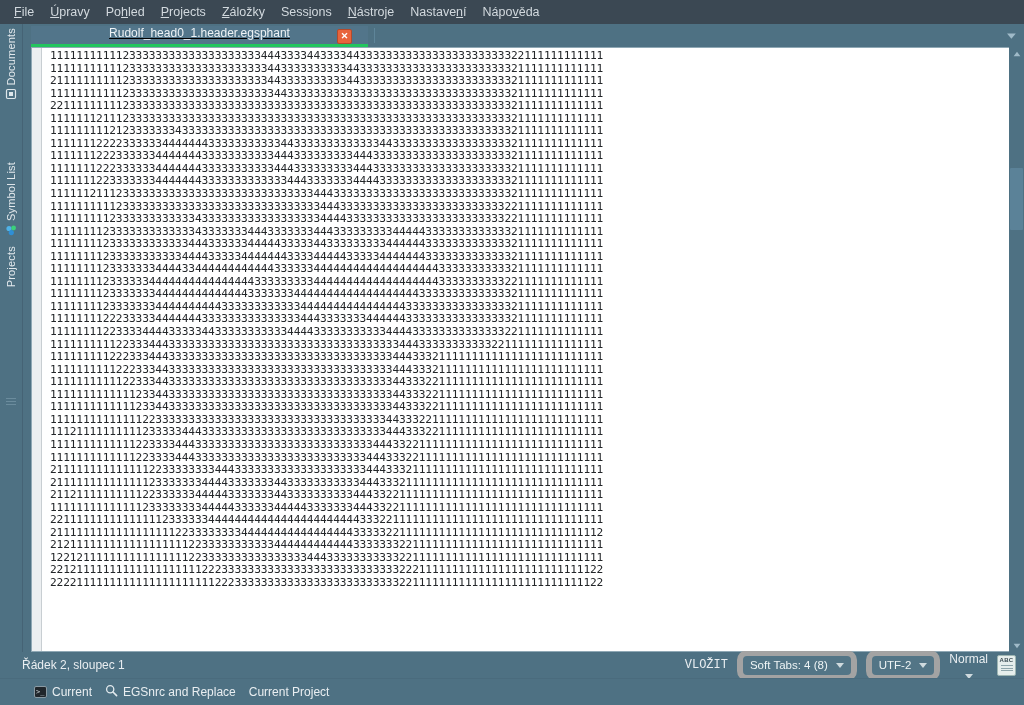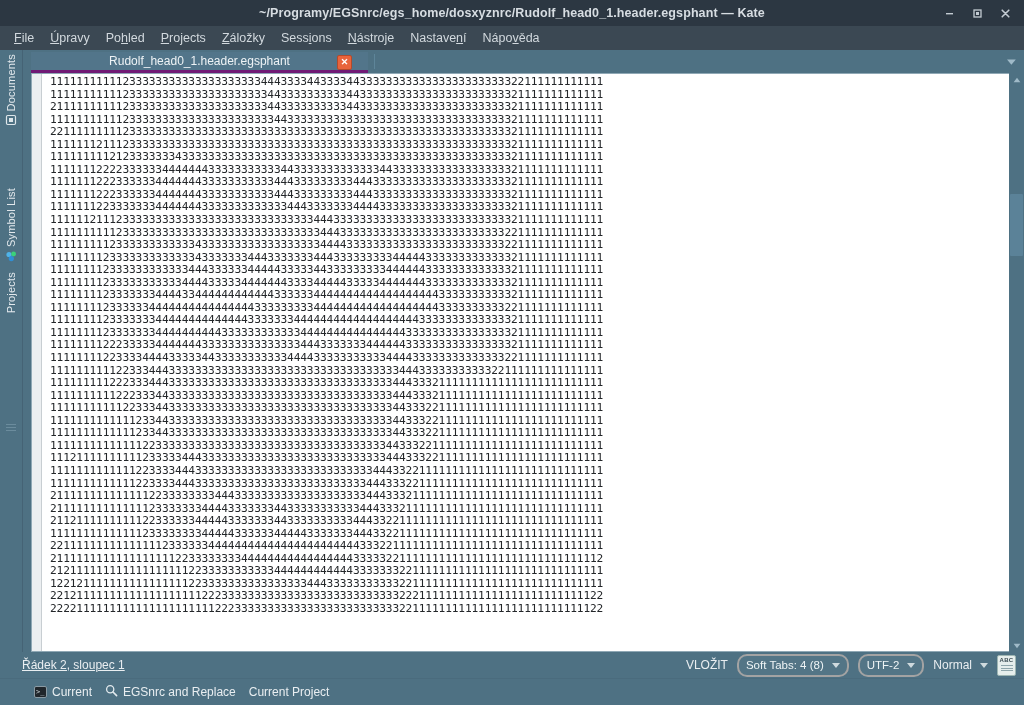--- a/index.html
+++ b/index.html
@@ -141,25 +141,26 @@
     align-items: flex-end;
     position: relative;
     flex: 0 0 23px;
     padding-left: 8px;
   }
   .tab {
     height: 21px;
     width: 337px;
     background: #52758a;
     display: flex;
-    align-items: center;
+    align-items: flex-start;
     justify-content: center;
     position: relative;
-    border-bottom: 3px solid #701a75;
+    border-bottom: 3px solid #22c55e;
     box-sizing: border-box;
+    text-decoration: underline;
   }
   .tab-title {
     color: #eef3f6;
     font-size: 12px;
     white-space: nowrap;
   }
   .tab-close {
     position: absolute;
     right: 16px;
     top: 3px;
@@ -274,53 +275,54 @@
     background: #4e7183;
     display: flex;
     align-items: center;
     flex: 0 0 26px;
     padding: 0 8px 0 22px;
     box-sizing: border-box;
   }
   .status-left {
     color: #e9eef1;
     font-size: 12px;
-    text-decoration: underline;
   }
   .status-right {
     margin-left: auto;
     display: flex;
     align-items: center;
     gap: 9px;
   }
   .status-text {
     color: #e9eef1;
     font-size: 12px;
     white-space: nowrap;
+    font-family: Liberation Mono, monospace;
   }
   .pill {
     display: flex;
     align-items: center;
     gap: 8px;
     height: 19px;
     padding: 0 7px;
-    border: 2px solid #a3a3a3;
+    border: 6px solid #a3a3a3;
     border-radius: 10px;
     color: #eef4f5;
     font-size: 11.5px;
     white-space: nowrap;
     background: rgba(255,255,255,0.03);
   }
   .plain-drop {
     display: flex;
     align-items: center;
     gap: 8px;
     color: #e9eef1;
     font-size: 12px;
     white-space: nowrap;
+    flex-direction: column;
   }
   .caret {
     width: 0; height: 0;
     border-left: 4.5px solid transparent;
     border-right: 4.5px solid transparent;
     border-top: 5px solid #cfdade;
   }
   .abc-icon {
     width: 19px;
     height: 21px;
@@ -381,41 +383,20 @@
     padding-left: 1px;
     box-sizing: border-box;
     font-family: "DejaVu Sans Mono", monospace;
   }
 </style>
 </head>
 <body>
 
 <div class="window">
 
-  <div class="titlebar">
-    <div class="titlebar-title">~/Programy/EGSnrc/egs_home/dosxyznrc/Rudolf_head0_1.header.egsphant  —  Kate</div>
-    <div class="win-controls">
-      <div class="win-btn">
-        <svg width="11" height="11" viewBox="0 0 11 11">
-            <rect x="2" y="5" width="7" height="1.4" fill="#c3cbd2"></rect>
-          </svg>
-      </div>
-      <div class="win-btn">
-        <svg width="11" height="11" viewBox="0 0 11 11">
-            <rect x="2" y="2" width="7" height="7" fill="none" stroke="#c3cbd2" stroke-width="1.3"></rect>
-            <rect x="4" y="4" width="3" height="3" fill="#c3cbd2"></rect>
-          </svg>
-      </div>
-      <div class="win-btn">
-        <svg width="11" height="11" viewBox="0 0 11 11">
-            <path d="M2.2 2.2 L8.8 8.8 M8.8 2.2 L2.2 8.8" stroke="#c3cbd2" stroke-width="1.6" stroke-linecap="round"></path>
-          </svg>
-      </div>
-    </div>
-  </div>
 
   <div class="menubar">
     <div class="menu-item"><u>F</u>ile</div>
     <div class="menu-item"><u>Ú</u>pravy</div>
     <div class="menu-item">Po<u>h</u>led</div>
     <div class="menu-item"><u>P</u>rojects</div>
     <div class="menu-item"><u>Z</u>áložky</div>
     <div class="menu-item">Sess<u>i</u>ons</div>
     <div class="menu-item"><u>N</u>ástroje</div>
     <div class="menu-item">Nastave<u>n</u>í</div>

